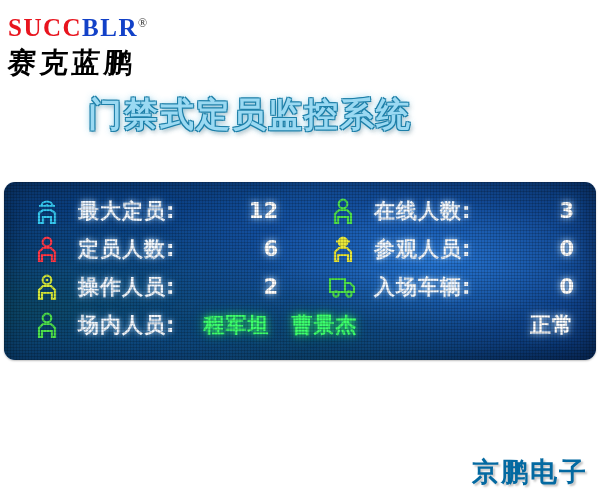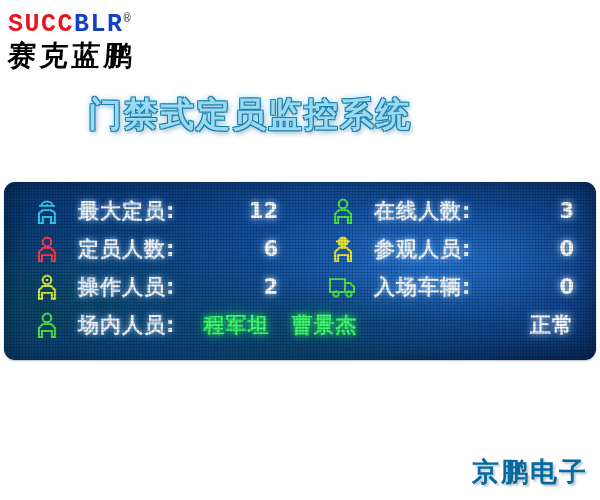--- a/index.html
+++ b/index.html
@@ -17,25 +17,25 @@
 
   
   #brand {
     position: absolute;
     left: 8px;
     top: 6px;
     width: 220px;
     height: 70px;
   }
   #brand-latin {
-    font-family: Liberation Mono, monospace;
+    font-family: Liberation Serif, serif;
     font-weight: 800;
     font-size: 25px;
     letter-spacing: 1.5px;
-    line-height: 26px;
+    line-height: 34px;
     white-space: nowrap;
     position: relative;
   }
   .latin-red  { color: #e8141e; }
   .latin-blue { color: #1241c8; }
   #brand-reg {
     font-size: 12px;
     vertical-align: super;
     color: #333333;
     font-weight: 500;

